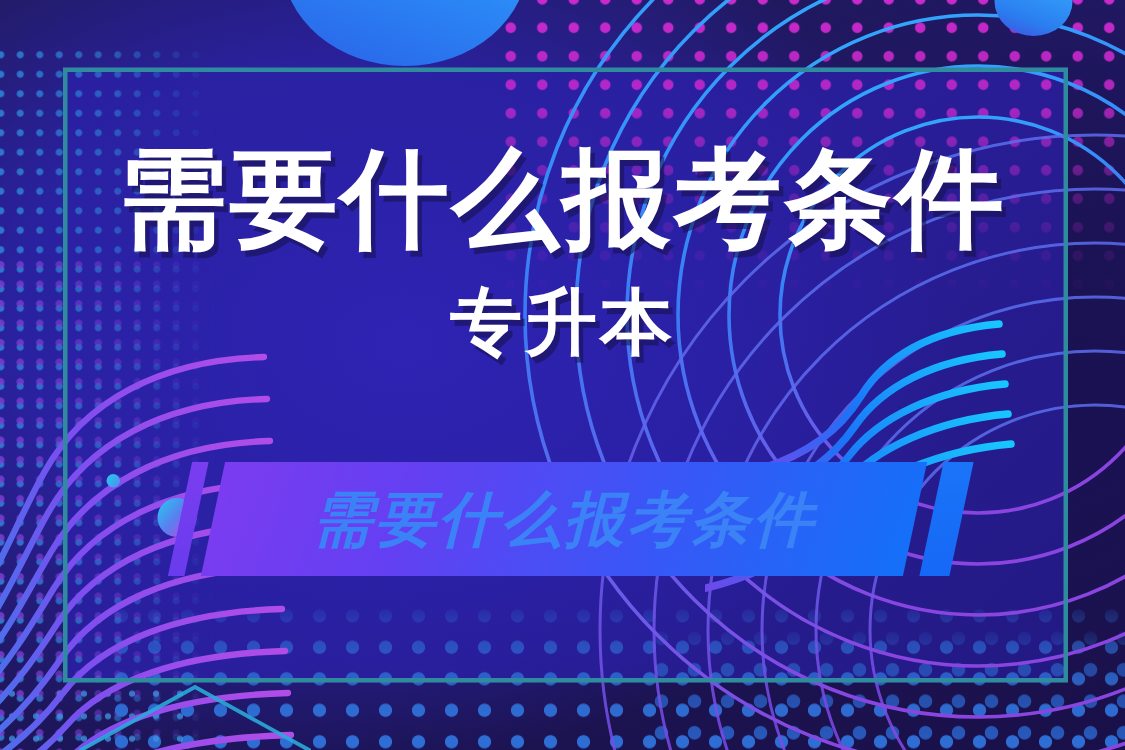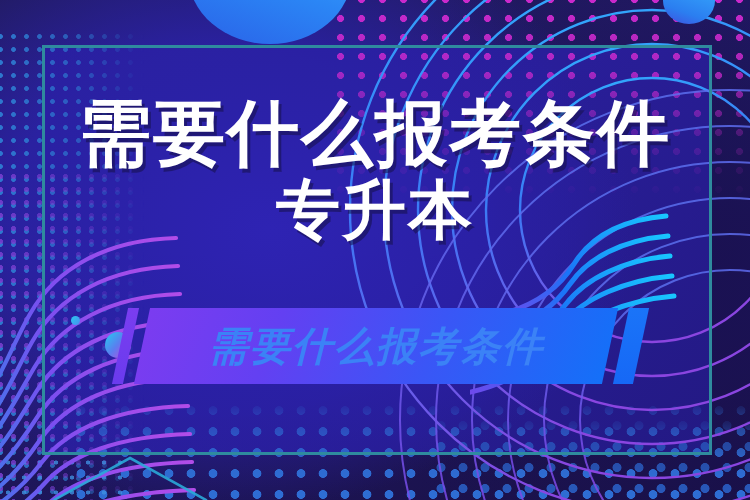--- a/index.html
+++ b/index.html
@@ -151,21 +151,21 @@
   }
   .title-line {
     display: block;
     color: #ffffff;
     font-weight: bold;
     letter-spacing: 2px;
     line-height: 1.04;
     text-shadow: 3px 4px 0 rgba(22,16,72,.55);
   }
   #title-line-1 { font-size: 72px; }
-  #title-line-2 { font-size: 64px; margin-top: 6px; }
+  #title-line-2 { font-size: 48px; margin-top: 20px; }
 
   
   #ribbon-group {
     position: absolute;
     left: 108px; top: 308px;
     width: 540px; height: 76px;
   }
   .skew { transform: skewX(-12deg); }
   #ribbon-tick-left {
     position: absolute;

